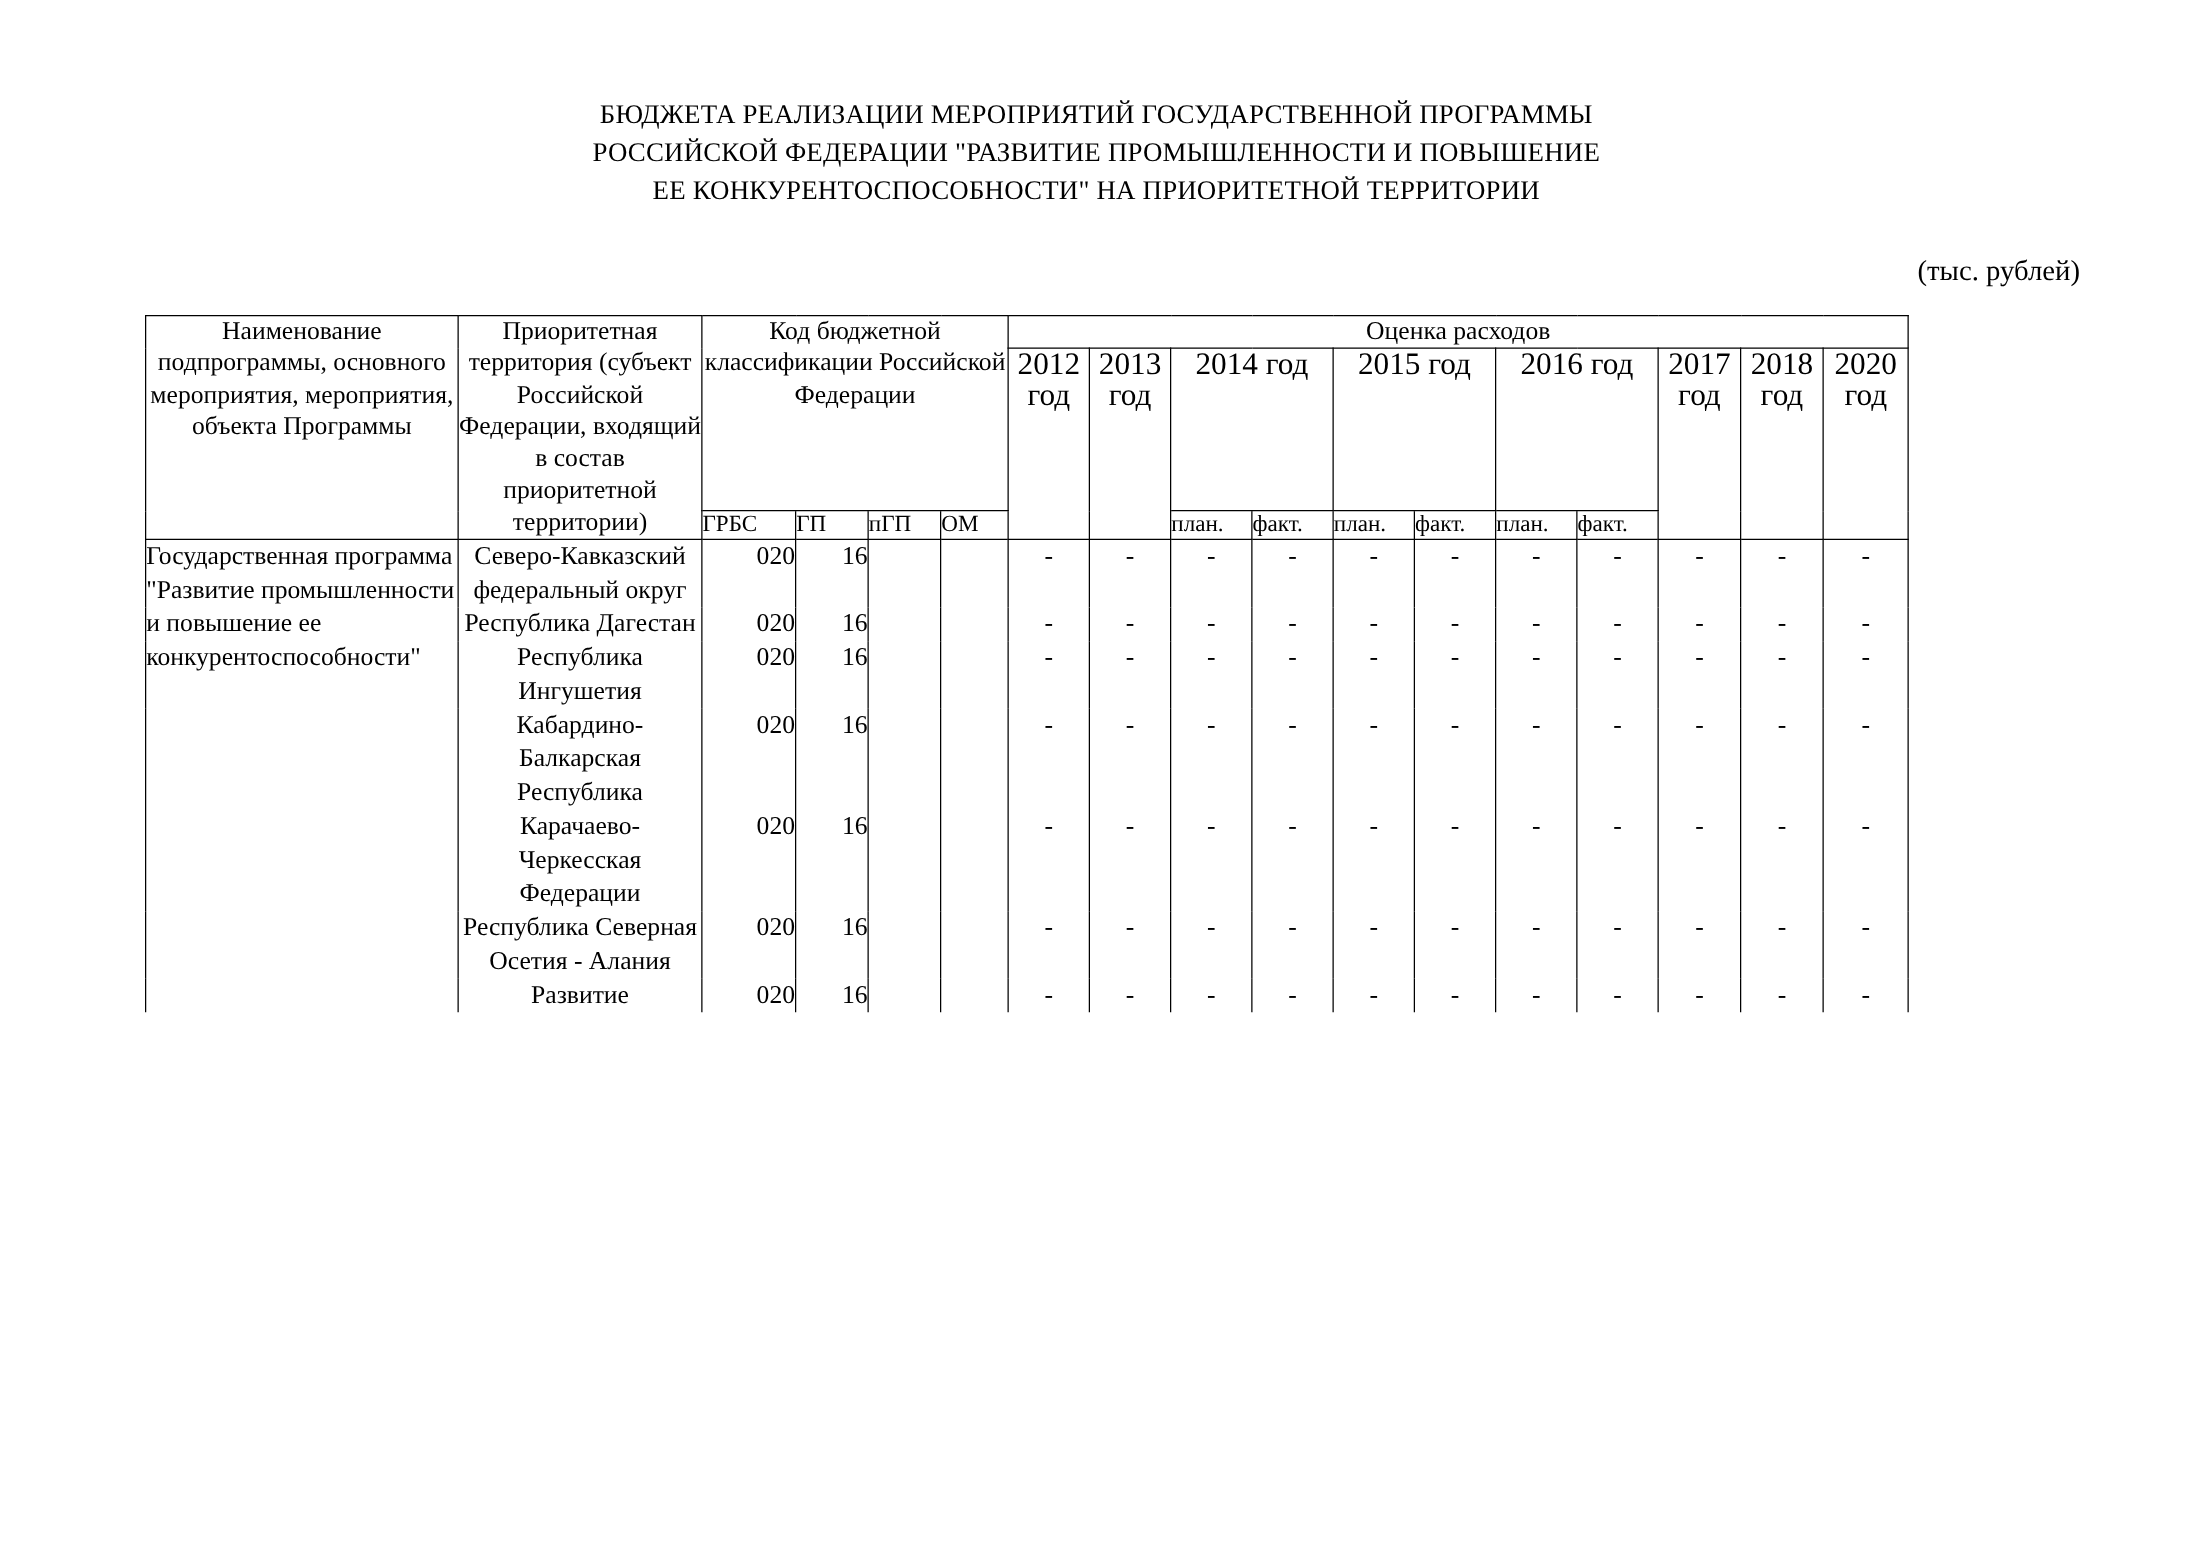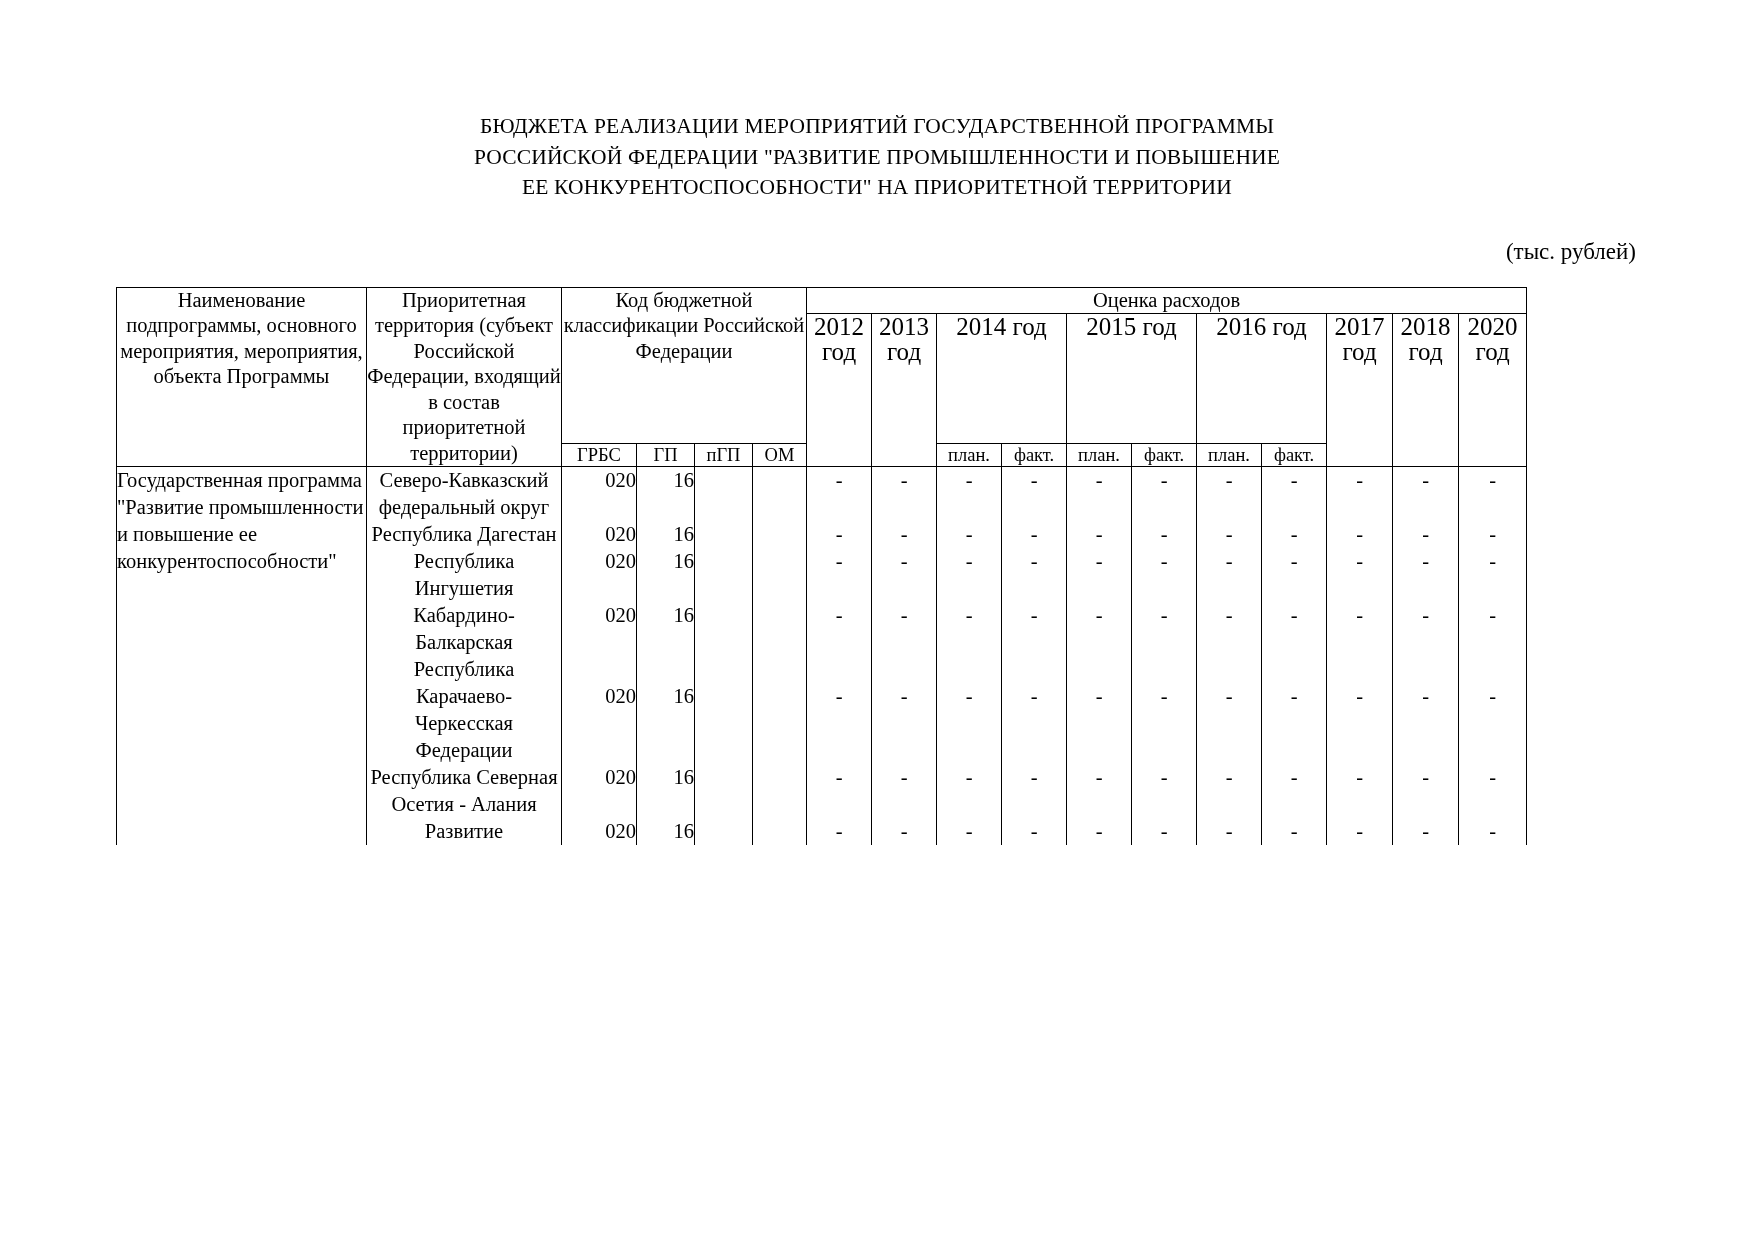--- a/index.html
+++ b/index.html
@@ -17,35 +17,35 @@
   }
   .page {
     position: relative;
     width: 1754px;
     height: 1240px;
     box-sizing: border-box;
   }
 
   
   .title-block {
-    padding-top: 111px;
+    padding-top: 76px;
     text-align: center;
   }
   .title-line {
     font-size: 21.5px;
     line-height: 30.5px;
     letter-spacing: 0.15px;
     white-space: nowrap;
     font-family: "Liberation Serif", "DejaVu Serif", serif;
   }
 
   
   .units-row {
     margin-top: 36px;
-    padding-right: 118px;
+    padding-right: 90px;
     text-align: right;
   }
   .units-label {
     font-size: 23px;
     line-height: 26px;
   }
 
   
   .table-wrap {
     margin-top: 22px;
@@ -78,21 +78,21 @@
   .hd-year {
     font-size: 25px;
     line-height: 25px;
     vertical-align: middle;
     padding: 4px 2px;
   }
   .hd-fp {
     font-size: 18.5px;
     line-height: 22px;
     vertical-align: middle;
-    text-align: center;
+    text-align: left;
     padding: 6px 2px;
     margin-top: 29px;
   }
 
   
   .bd {
     font-size: 20.5px;
     line-height: 27px;
     padding: 8px 10px 10px 10px;
     vertical-align: top;

